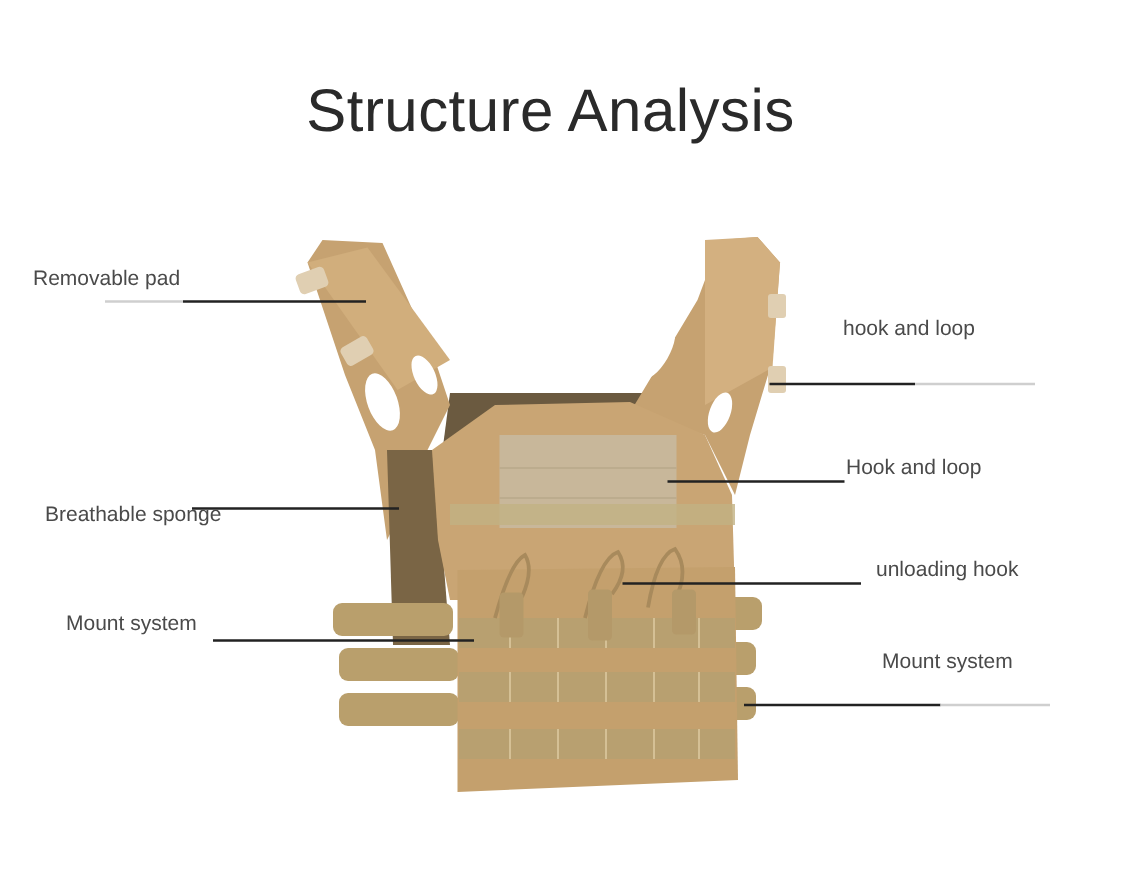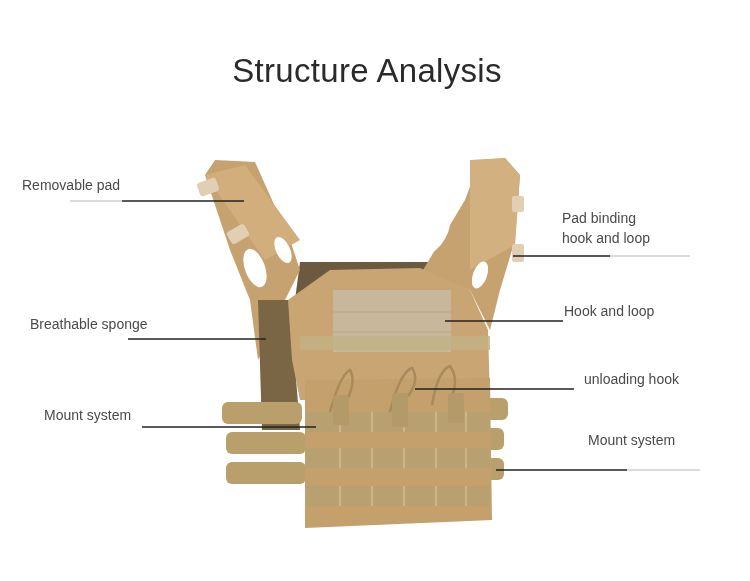--- a/index.html
+++ b/index.html
@@ -1,19 +1,19 @@
 <!DOCTYPE html>
 <html><head>
 <meta charset="utf-8">
 <style>
   html, body { margin: 0; padding: 0; background: #ffffff; }
   body { width: 750px; height: 581px; position: relative; overflow: hidden;
          font-family: "Liberation Sans", "DejaVu Sans", sans-serif; }
   .title { position: absolute; left: 0; width: 734px; top: 52px; text-align: center;
-           font-size: 33px; color: #2a2a2a; letter-spacing: 0.3px; }
+           font-size: 40px; color: #2a2a2a; letter-spacing: 0.3px; }
   .label { position: absolute; font-size: 14px; color: #4a4a4a; line-height: 20px; white-space: nowrap; }
   .vest { position: absolute; left: 0; top: 0; width: 750px; height: 581px; }
   .lines { position: absolute; left: 0; top: 0; width: 750px; height: 581px; pointer-events: none; }
 </style>
 </head>
 <body>
 
 <div class="title">Structure Analysis</div>
 
 <svg class="vest" viewBox="0 0 750 581">
@@ -98,24 +98,23 @@
     <line x1="70" y1="201" x2="122" y2="201"></line>
     <line x1="610" y1="256" x2="690" y2="256"></line>
     <line x1="627" y1="470" x2="700" y2="470"></line>
   </g>
 </svg>
 
 <div class="label" style="left:22px; top:175px;">
   <div>Removable pad</div>
 </div>
 <div class="label" style="left:562px; top:208px;">
-  <div>Pad binding</div>
   <div>hook and loop</div>
 </div>
-<div class="label" style="left:30px; top:314px;">
+<div class="label" style="left:30px; top:332px;">
   <div>Breathable sponge</div>
 </div>
 <div class="label" style="left:564px; top:301px;">
   <div>Hook and loop</div>
 </div>
 <div class="label" style="left:584px; top:369px;">
   <div>unloading hook</div>
 </div>
 <div class="label" style="left:44px; top:405px;">
   <div>Mount system</div>

